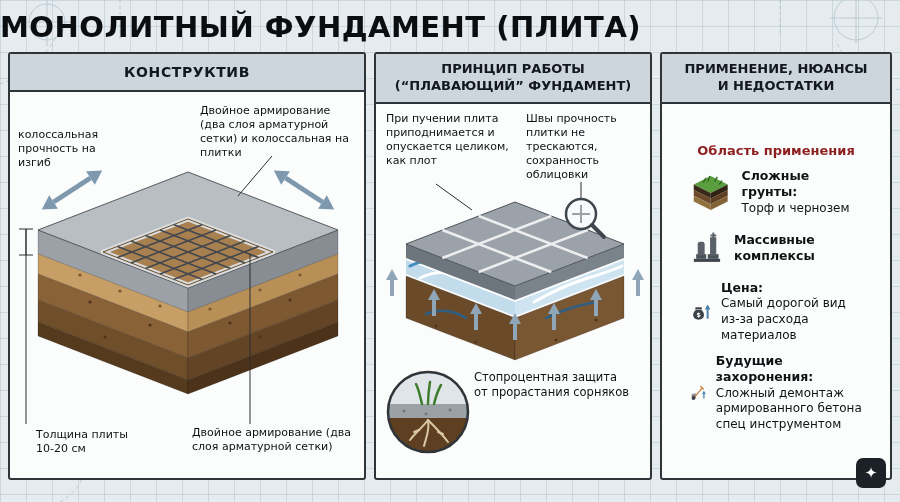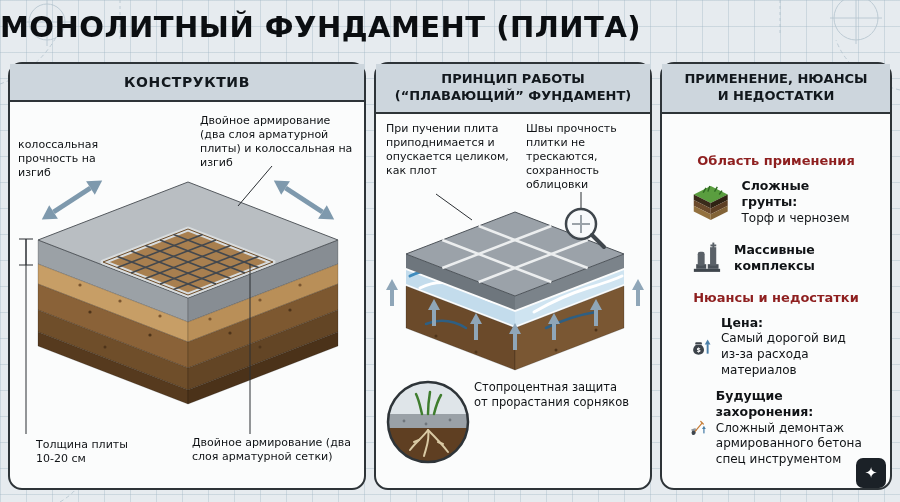--- a/index.html
+++ b/index.html
@@ -6,21 +6,21 @@
   body { font-family:"DejaVu Sans","Liberation Sans",sans-serif; background:#e6ebef; }
   .canvas { position:relative; width:900px; height:502px; overflow:hidden;
     background-color:#e6ebef;
     background-image:
       linear-gradient(rgba(160,182,196,.38) 1px, transparent 1px),
       linear-gradient(90deg, rgba(160,182,196,.38) 1px, transparent 1px);
     background-size:26px 26px; }
   .deco { position:absolute; inset:0; width:900px; height:502px; pointer-events:none; }
   .title { position:absolute; top:10px; left:0; right:0; text-align:left;
     font-size:29px; font-weight:800; letter-spacing:.5px; color:#0b0e11; }
-  .panel { position:absolute; top:62px; background:#fbfcfc; border:2px solid #2e3438; border-radius:14px; }
+  .panel { position:absolute; top:52px; background:#fbfcfc; border:2px solid #2e3438; border-radius:3px; }
   .panel-construct { left:8px; width:358px; height:428px; }
   .panel-principle { left:374px; width:278px; height:428px; }
   .panel-application { left:660px; width:232px; height:428px; }
   .panel-header { background:#cdd6dd; border-bottom:2px solid #2e3438; display:flex; flex-direction:column;
     align-items:center; justify-content:center; text-align:center; font-weight:bold; color:#12181d; }
   .panel-construct .panel-header { height:38px; font-size:14px; letter-spacing:.6px; }
   .panel-principle .panel-header, .panel-application .panel-header { height:50px; font-size:13px; line-height:1.3; }
   .panel-body { position:relative; height:calc(100% - 38px); }
   .panel-principle .panel-body, .panel-application .panel-body { height:calc(100% - 50px); }
   .diag { position:absolute; inset:0; width:100%; height:100%; }
@@ -131,21 +131,21 @@
         <g stroke="#2b2f33" stroke-width="1">
           <line x1="262" y1="64" x2="228" y2="104"></line>
           <line x1="240" y1="162" x2="240" y2="332"></line>
           <line x1="16" y1="137" x2="16" y2="163" stroke-width="1.5"></line>
           <line x1="9" y1="137" x2="23" y2="137"></line>
           <line x1="9" y1="163" x2="23" y2="163"></line>
           <line x1="16" y1="163" x2="16" y2="332"></line>
         </g>
       </svg>
       <div class="lbl lbl-bend">колоссальная прочность на изгиб</div>
-      <div class="lbl lbl-reinf-top">Двойное армирование (два слоя арматурной плиты) и колоссальная на изгиб</div>
+      <div class="lbl lbl-reinf-top">Двойное армирование (два слоя арматурной сетки) и колоссальная на плитки</div>
       <div class="lbl lbl-thickness">Толщина плиты 10-20 см</div>
       <div class="lbl lbl-reinf-bottom">Двойное армирование (два слоя арматурной сетки)</div>
     </div>
   </div>
 
   <div class="panel panel-principle">
     <div class="panel-header">
       <span>ПРИНЦИП РАБОТЫ</span>
       <span>(“ПЛАВАЮЩИЙ” ФУНДАМЕНТ)</span>
     </div>
@@ -294,21 +294,20 @@
           <rect x="23" y="30" width="14" height="6" fill="#4a5158"></rect>
           <rect x="26" y="8" width="8" height="24" fill="#5a6168"></rect>
           <rect x="29" y="2" width="2.5" height="8" fill="#5a6168"></rect>
           <rect x="26.5" y="4.5" width="7.5" height="2.5" fill="#5a6168"></rect>
         </svg>
         <div class="txt">
           <b>Массивные комплексы</b>
         </div>
       </div>
 
-      <div class="section-title second">Нюансы и недостатки</div>
 
       <div class="app-item">
         <svg width="44" height="44" viewBox="0 0 44 44">
           <path d="M12 18 C 4 24 4 38 18 38 C 32 38 32 24 24 18 Z" fill="#3c434a"></path>
           <rect x="11" y="12" width="14" height="5" rx="2" fill="#3c434a"></rect>
           <text x="18" y="33" text-anchor="middle" font-size="13" font-weight="bold" fill="#ffffff">$</text>
           <g fill="#4a7fa8">
             <rect x="35" y="16" width="4" height="20"></rect>
             <polygon points="31,17 37,6 43,17"></polygon>
           </g>

